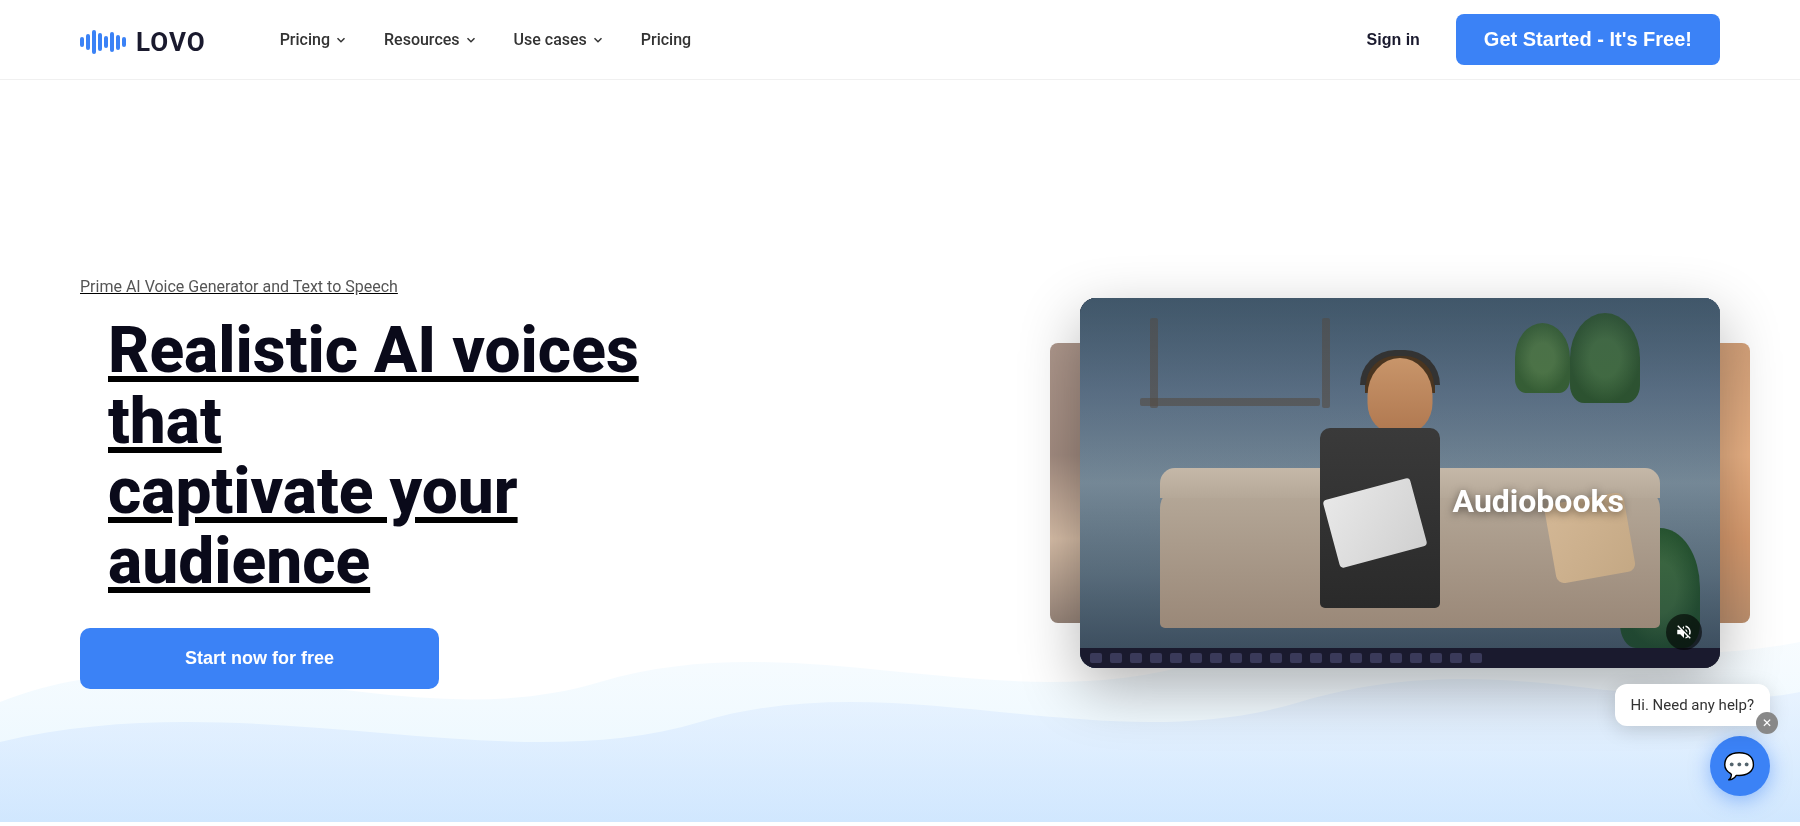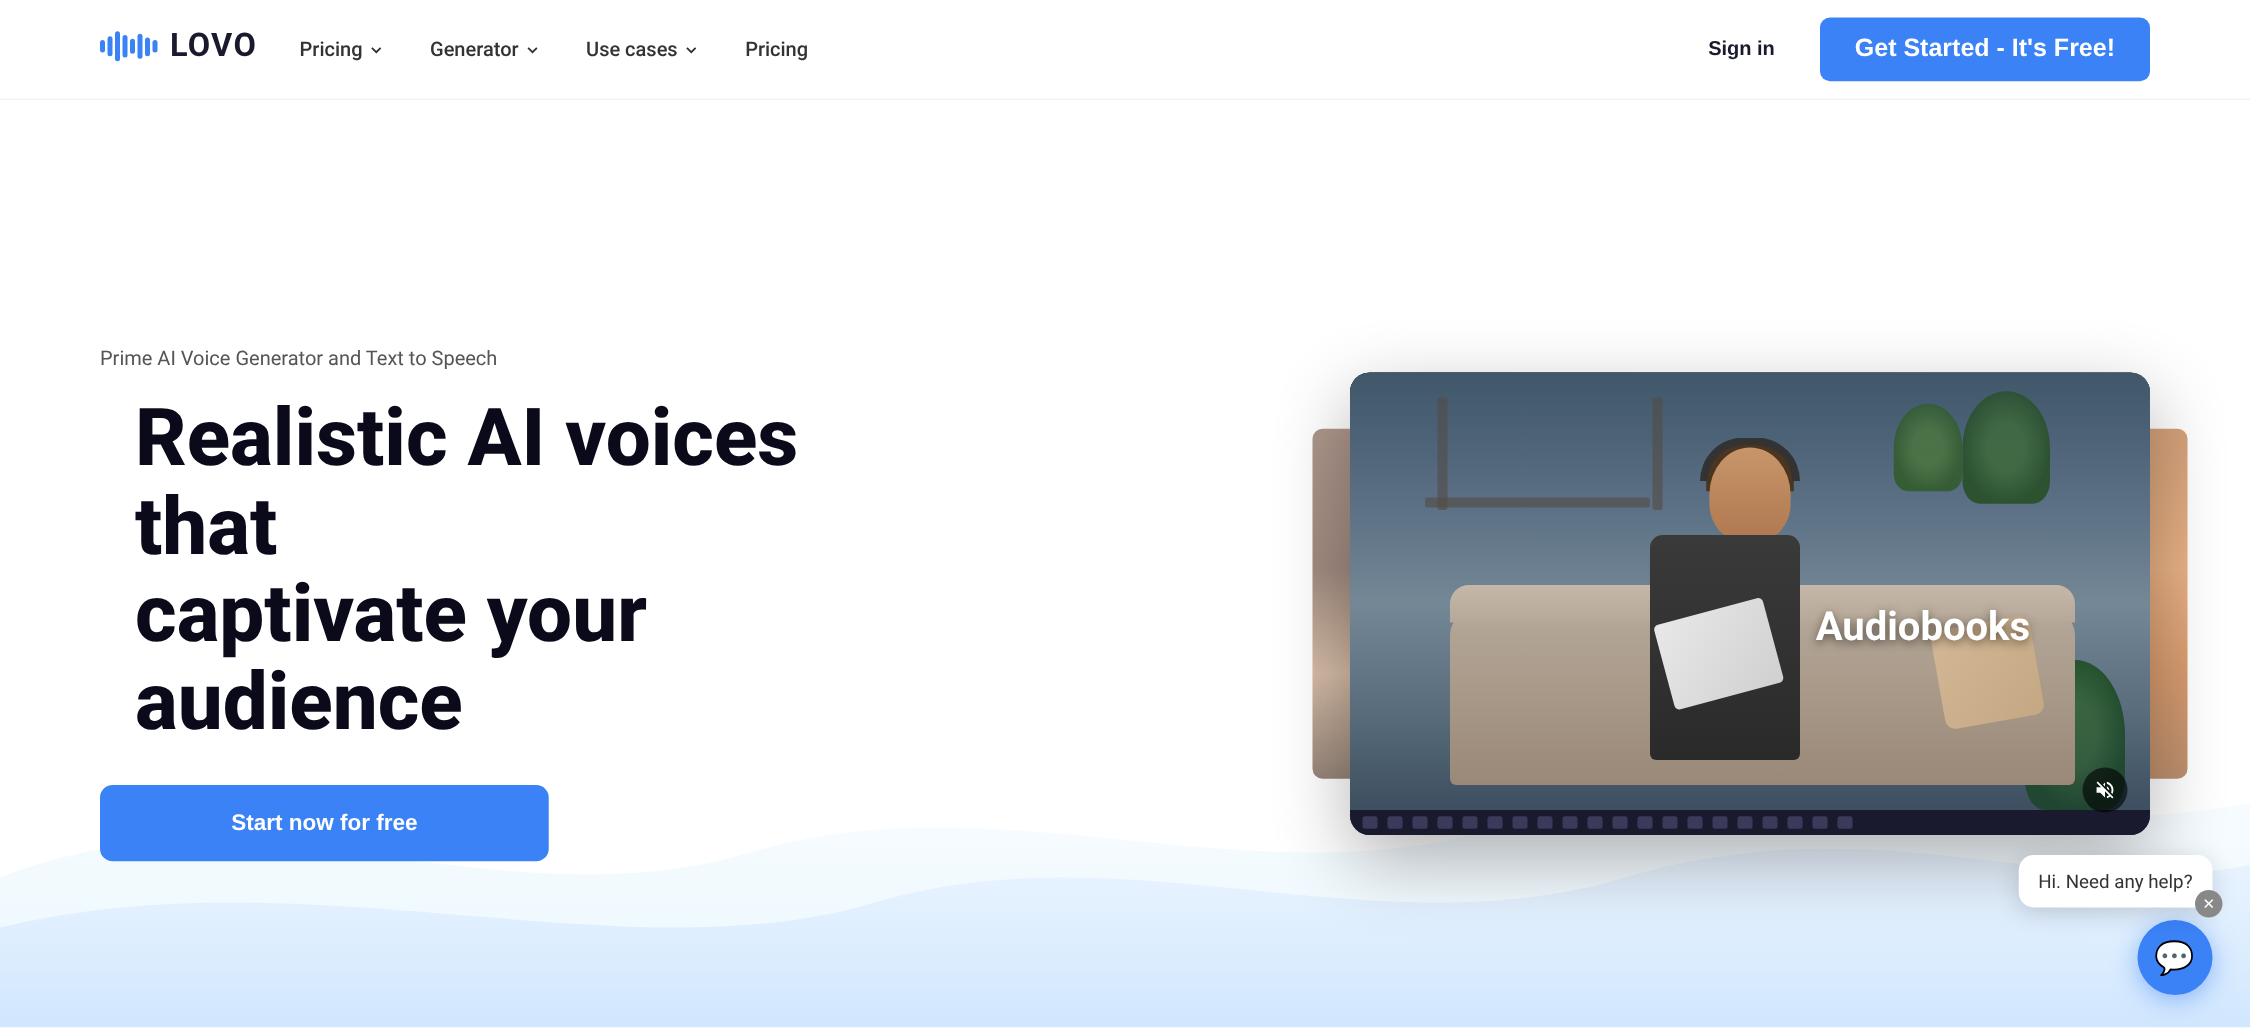--- a/index.html
+++ b/index.html
@@ -24,22 +24,22 @@
       padding: 0 80px;
       height: 80px;
       background: #ffffff;
       border-bottom: 1px solid #f0f0f0;
       position: relative;
       z-index: 10;
     }
 
     .nav-left {
       display: flex;
-      align-items: flex-start;
-      gap: 20px;
+      align-items: flex-end;
+      gap: 60px;
     }
 
     .logo {
       display: flex;
       align-items: center;
       gap: 10px;
       text-decoration: none;
     }
 
     .logo-icon {
@@ -127,20 +127,21 @@
       justify-content: space-between;
       padding: 60px 80px 0 80px;
       position: relative;
       min-height: 746px;
       overflow: hidden;
     }
 
     .hero-left {
       max-width: 600px;
       z-index: 2;
+      text-decoration: underline;
     }
 
     .hero-subtitle {
       font-size: 16px;
       color: #555;
       margin-bottom: 20px;
       font-weight: 400;
     }
 
     .hero-title {
@@ -536,21 +537,21 @@
     </a>
 
     <div class="nav-menu">
       <div class="nav-item">
         <span>Pricing</span>
         <svg class="chevron-icon" viewBox="0 0 24 24" fill="none" stroke="currentColor" stroke-width="2.5">
           <polyline points="6 9 12 15 18 9"></polyline>
         </svg>
       </div>
       <div class="nav-item">
-        <span>Generator</span>
+        <span>Resources</span>
         <svg class="chevron-icon" viewBox="0 0 24 24" fill="none" stroke="currentColor" stroke-width="2.5">
           <polyline points="6 9 12 15 18 9"></polyline>
         </svg>
       </div>
       <div class="nav-item">
         <span>Use cases</span>
         <svg class="chevron-icon" viewBox="0 0 24 24" fill="none" stroke="currentColor" stroke-width="2.5">
           <polyline points="6 9 12 15 18 9"></polyline>
         </svg>
       </div>

